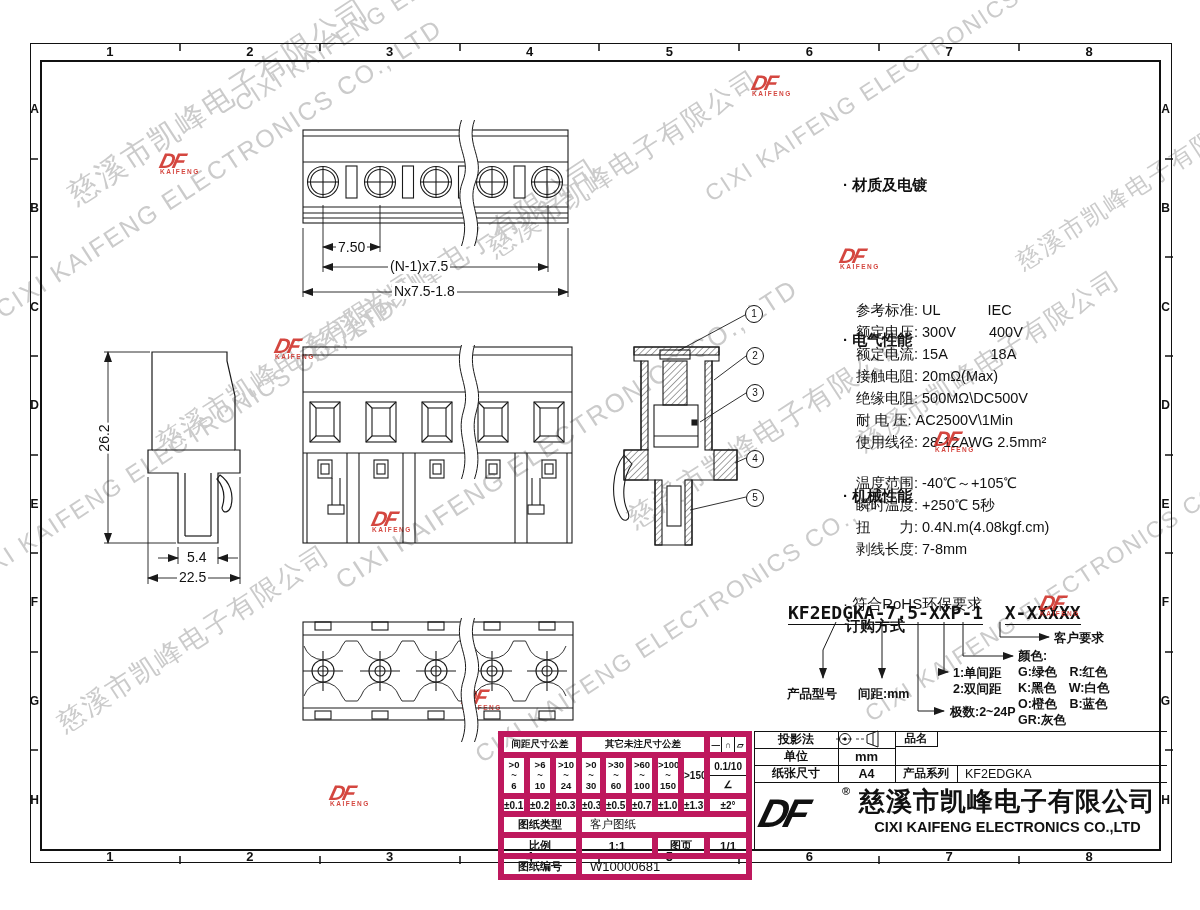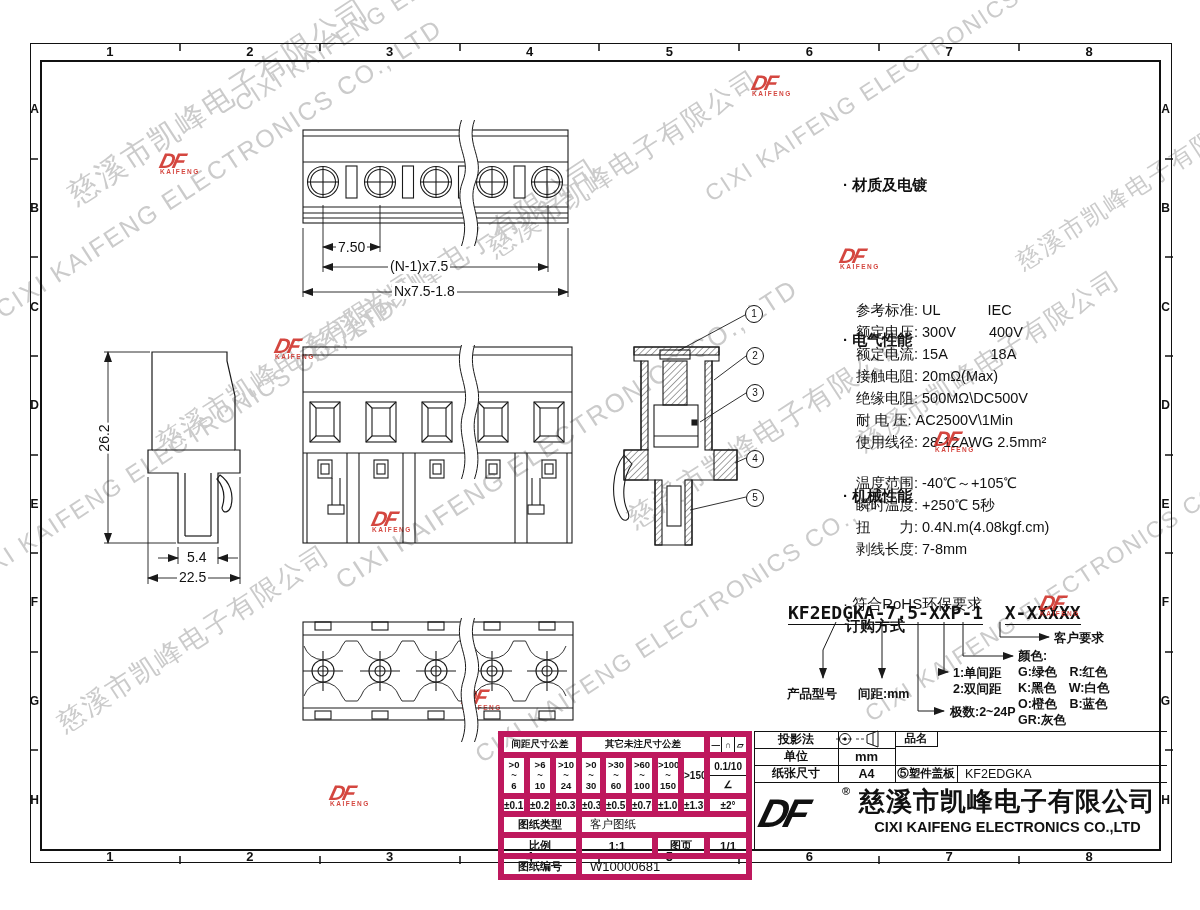--- a/index.html
+++ b/index.html
@@ -582,21 +582,21 @@
   <div class="vl" style="left:141px;top:0;height:51px"></div>
   <div class="hl" style="left:0;top:17px;width:141px"></div>
   <div class="hl" style="left:0;top:34px;width:413px"></div>
   <div class="hl" style="left:0;top:51px;width:413px"></div>
   <div class="cell" style="left:0;top:0;width:84px;height:17px">投影法</div>
   <div class="cell" style="left:0;top:17px;width:84px;height:17px">单位</div>
   <div class="cell" style="left:84px;top:17px;width:57px;height:17px;font-size:13px">mm</div>
   <div class="cell" style="left:0;top:34px;width:84px;height:17px">纸张尺寸</div>
   <div class="cell" style="left:84px;top:34px;width:57px;height:17px;font-size:12.5px">A4</div>
   <div class="cell" style="left:141px;top:0;width:42px;height:15px;border-right:1px solid #111;border-bottom:1px solid #111;font-size:11.5px">品名</div>
-  <div class="cell" style="left:141px;top:34px;width:62px;height:17px;border-right:1px solid #111;font-size:11.5px">⑤塑件盖板</div>
+  <div class="cell" style="left:141px;top:34px;width:62px;height:17px;border-right:1px solid #111;font-size:11.5px">产品系列</div>
   <div class="cell" style="left:203px;top:34px;width:210px;height:17px;justify-content:flex-start;padding-left:8px;font-weight:400;font-size:12.5px">KF2EDGKA</div>
   <div class="tb-logo">DF</div>
   <div class="tb-reg">®</div>
   <div class="company-cn">慈溪市凯峰电子有限公司</div>
   <div class="company-en">CIXI KAIFENG ELECTRONICS CO.,LTD</div>
 </div>
 
 </div>
 
 </body></html>

